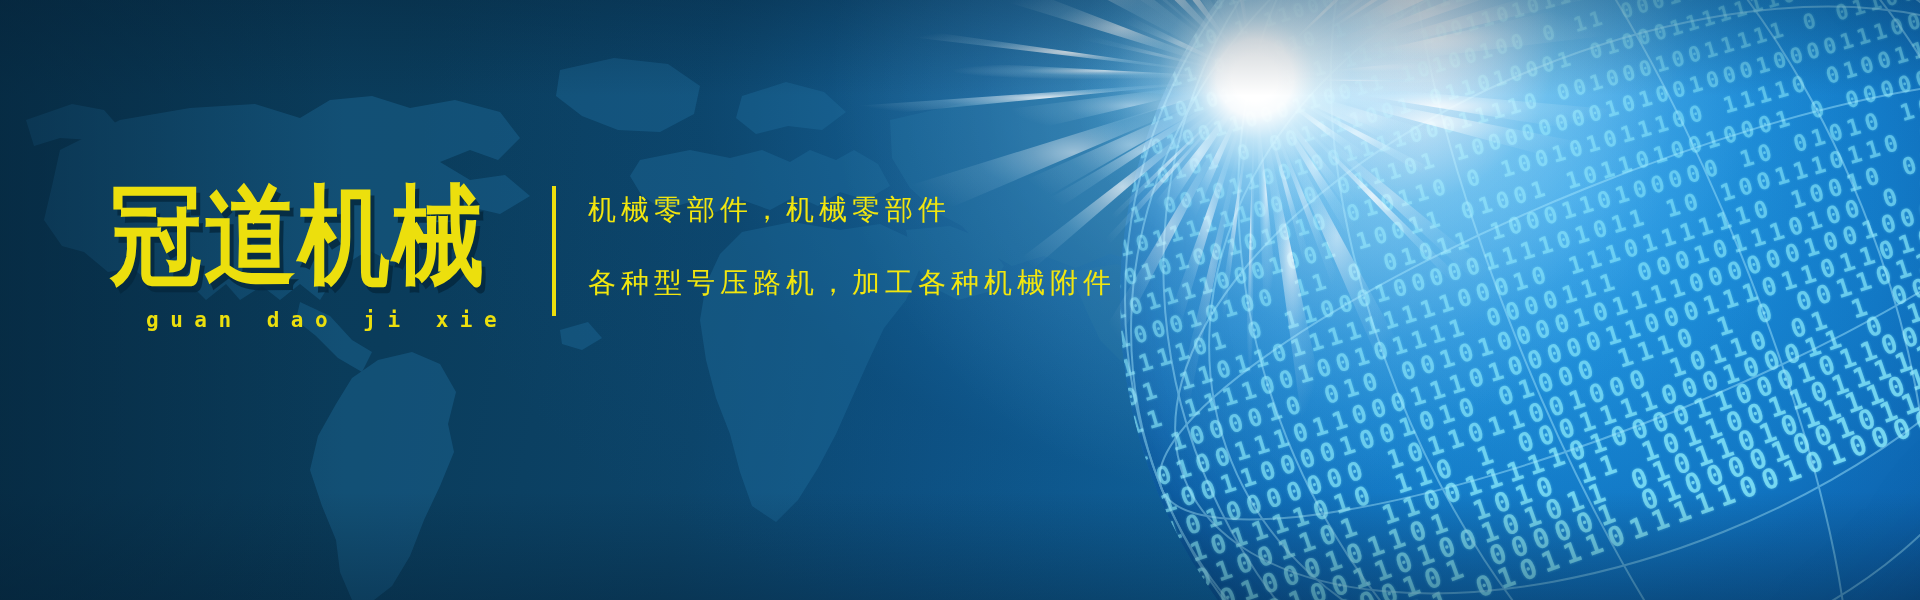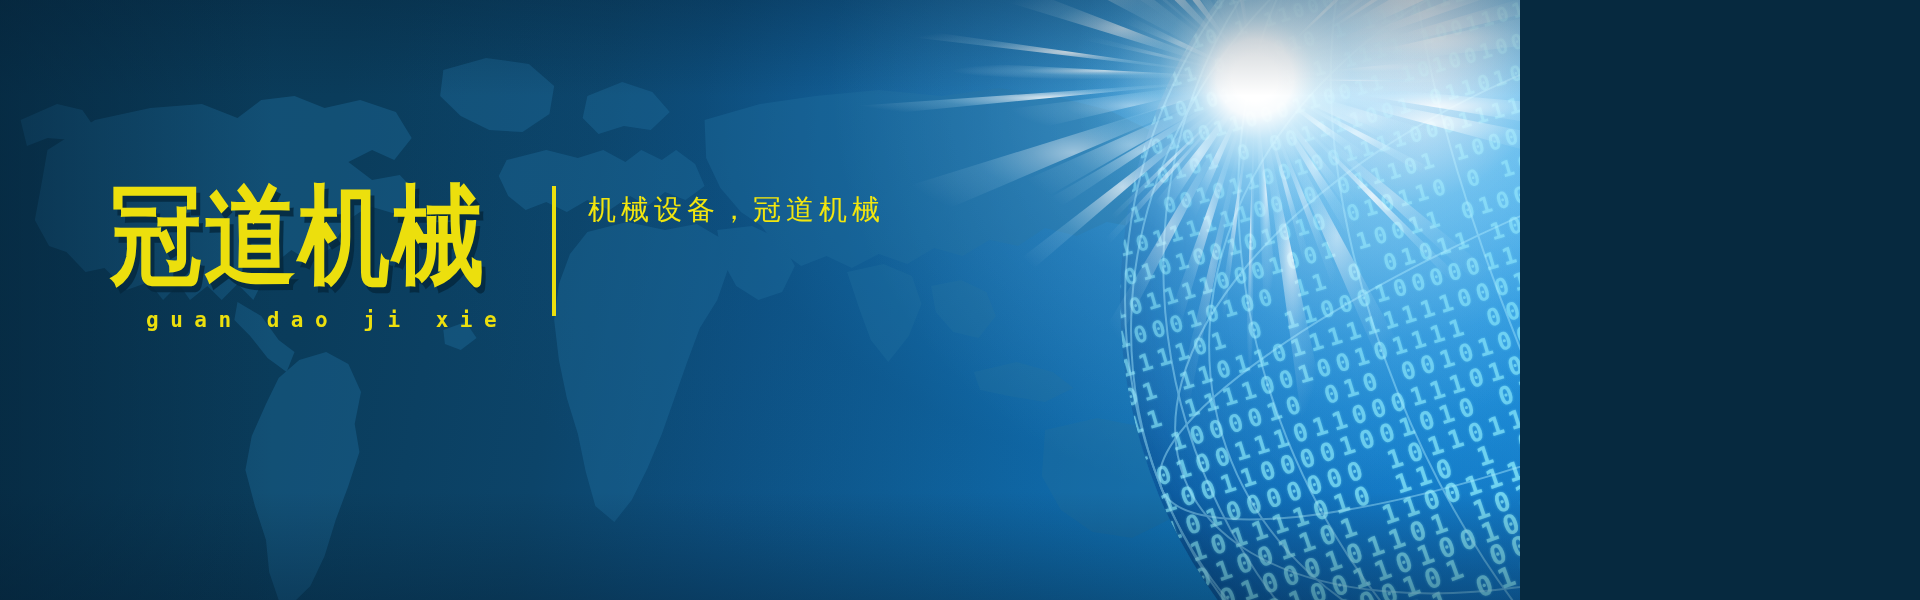--- a/index.html
+++ b/index.html
@@ -1,19 +1,19 @@
 <!DOCTYPE html>
 <html><head>
 <meta charset="utf-8">
 <title>Banner</title>
 <style>
   html,body{margin:0;padding:0;background:#06293f;}
   *{box-sizing:border-box;}
   #banner{
-    position:relative;width:1520px;height:600px;overflow:hidden;
+    position:relative;width:1920px;height:600px;overflow:hidden;
     font-family:"Liberation Sans","DejaVu Sans",sans-serif;
     background:#0c4a6e;
   }
   
   .layer{position:absolute;inset:0;}
   #bg-base{
     background:
       radial-gradient(ellipse 1400px 900px at 1290px 110px,
         rgba(90,190,240,.55) 0%, rgba(40,140,210,.30) 22%,
         rgba(16,90,150,.12) 42%, rgba(0,0,0,0) 64%),
@@ -317,17 +317,18 @@
   <div id="content">
 
     <div id="logo-block">
       <div id="logo-title">冠道机械</div>
       <div id="logo-pinyin">guan dao ji xie</div>
     </div>
 
     <div id="divider"></div>
 
     <div id="tagline-block">
-      <div class="tagline">机械设备，冠道机械</div>
+      <div class="tagline">机械零部件，机械零部件</div>
+      <div class="tagline">各种型号压路机，加工各种机械附件</div>
     </div>
 
   </div>
 </div>
 
 </body></html>

